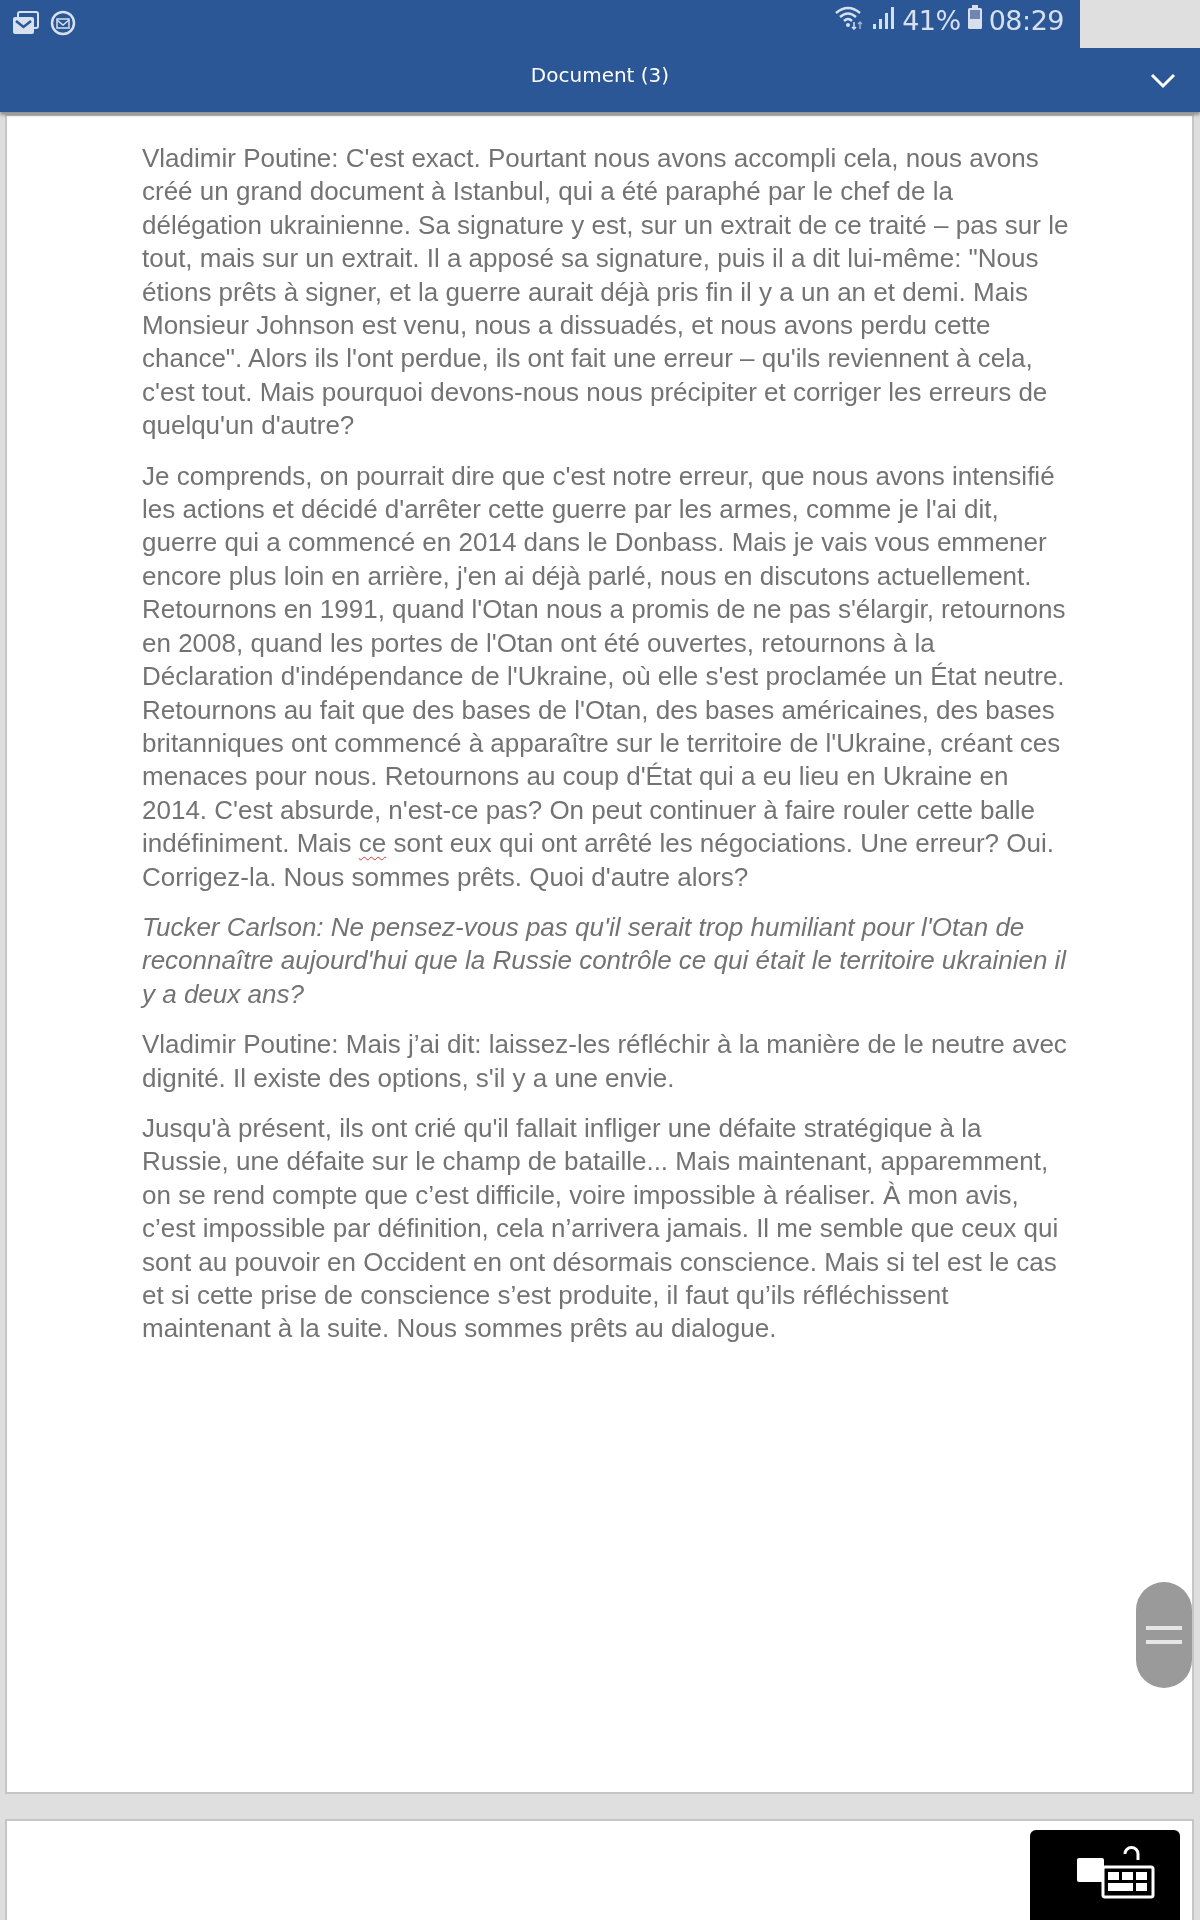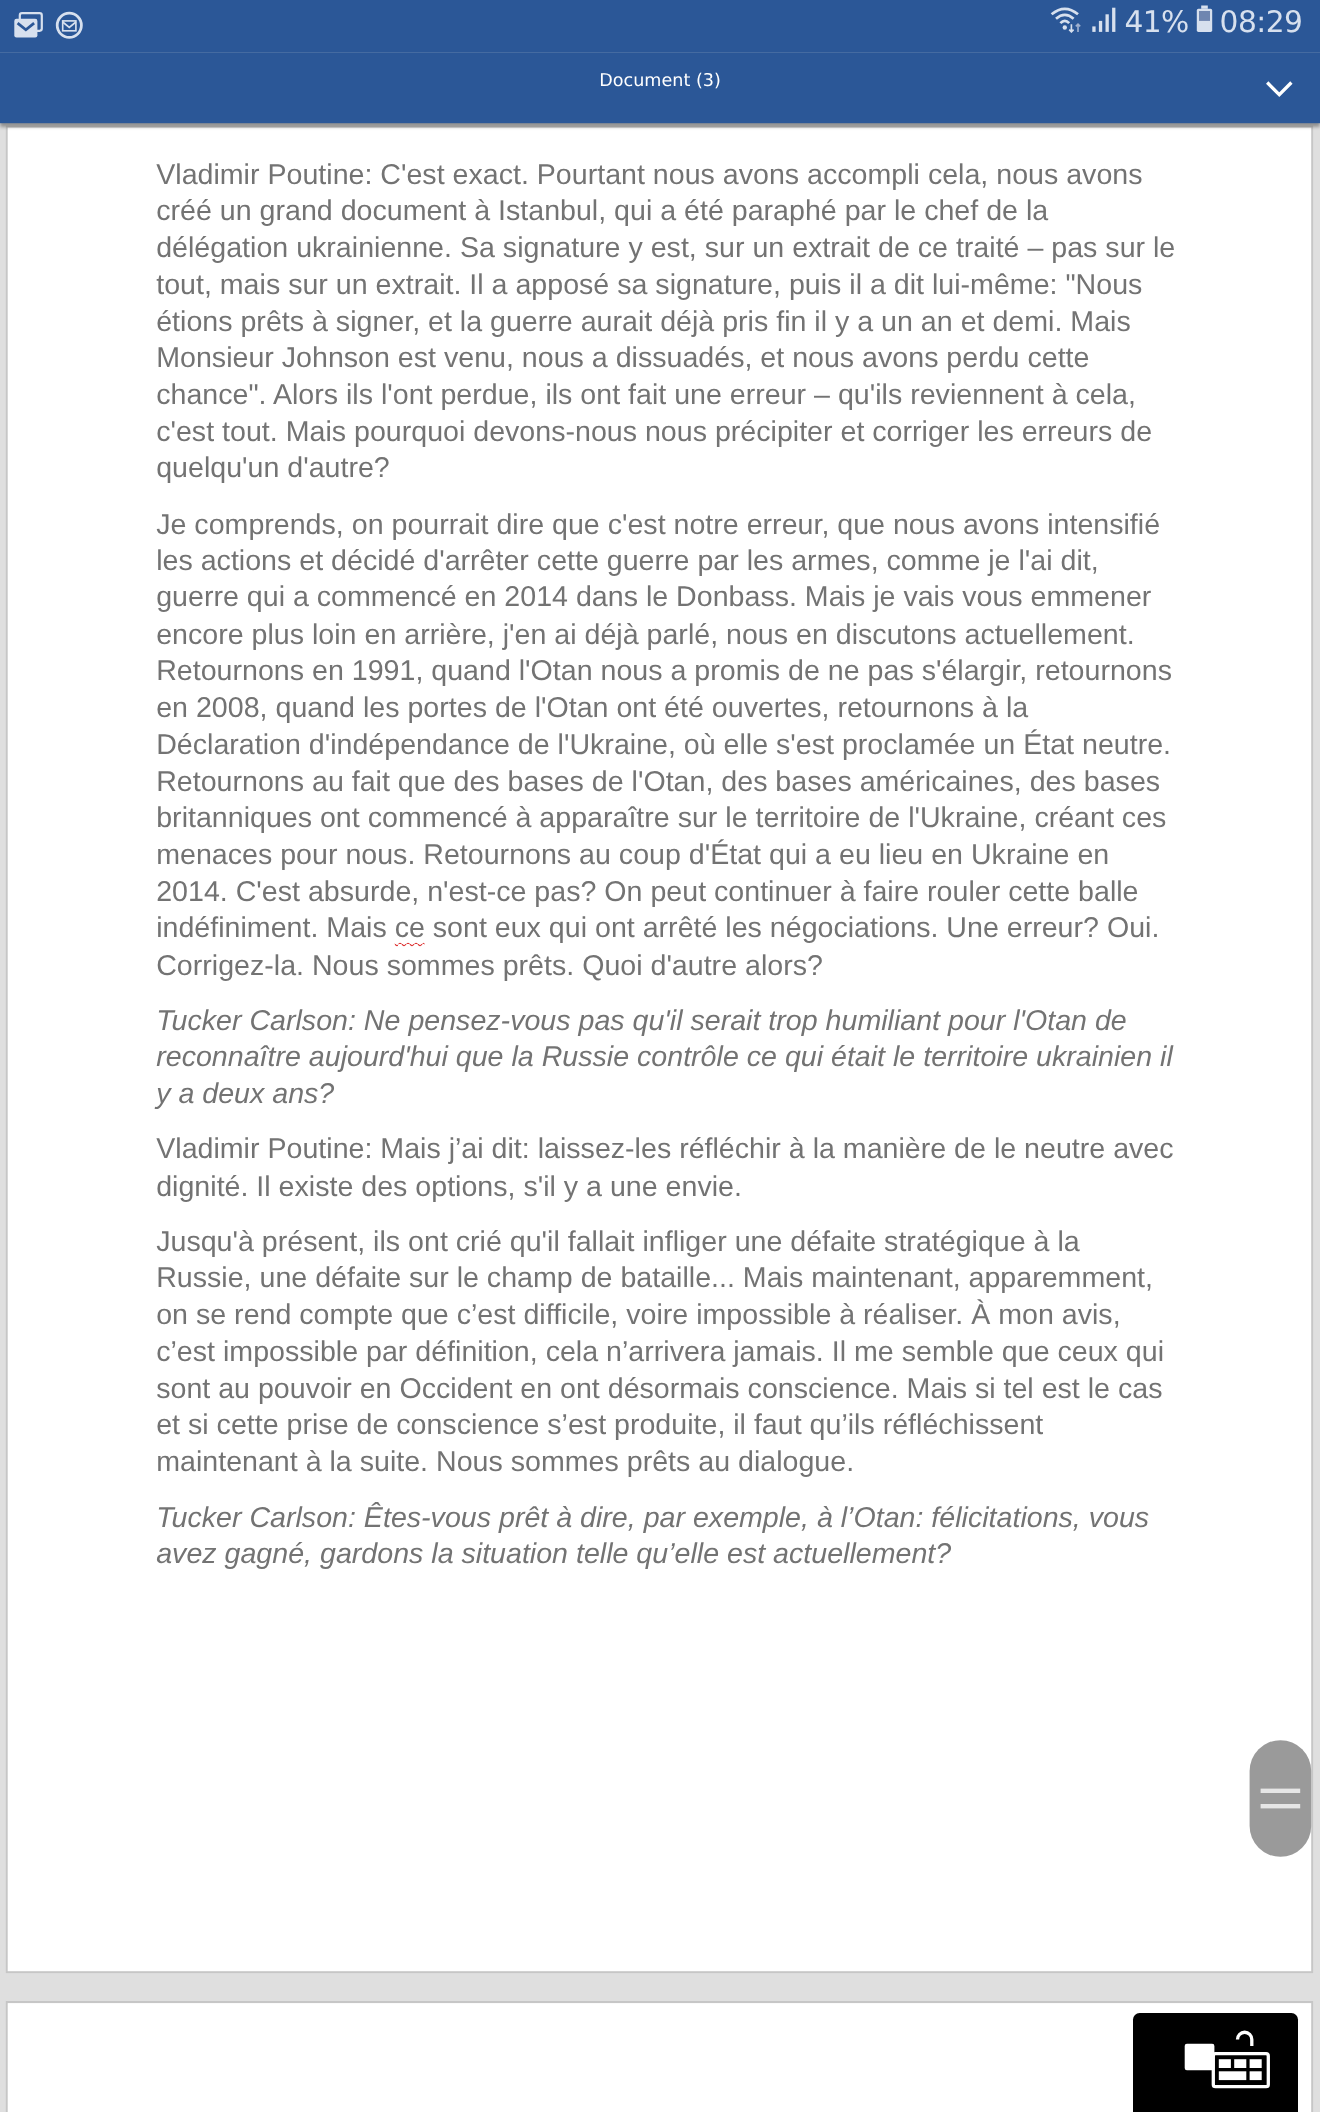--- a/index.html
+++ b/index.html
@@ -2,35 +2,35 @@
 <html><head>
 <meta charset="utf-8">
 <style>
   html, body { margin:0; padding:0; }
   body {
     width:1200px; height:1920px; overflow:hidden; position:relative;
     background:#dfdfdf;
     font-family:"Liberation Sans", sans-serif;
   }
   .statusbar {
-    position:absolute; left:0; top:0; width:1200px; height:48px;
+    position:absolute; left:0; top:0; width:1080px; height:48px;
     background:#2b5797; color:#d7e0ee;
   }
   .sb-left { position:absolute; left:12px; top:10px; display:flex; gap:10px; align-items:center; }
   .sb-right { position:absolute; right:16px; top:4px; display:flex; align-items:center; gap:6px;
     font-family:"DejaVu Sans", sans-serif; font-size:27px; color:#d7e0ee; letter-spacing:-0.5px; }
   .appbar {
     position:absolute; left:0; top:48px; width:1200px; height:64px;
     background:#2b5797; color:#fff;
     box-shadow:0 3px 3px rgba(0,0,0,0.35);
     z-index:2;
   }
   .doc-title {
     position:absolute; left:0; right:0; top:15px; text-align:center;
-    font-family:"DejaVu Sans", sans-serif; font-size:16px; color:#fff;
+    font-family:"DejaVu Sans", sans-serif; font-size:20px; color:#fff;
   }
   .chevron-btn { position:absolute; right:22px; top:22px; width:30px; height:22px; cursor:pointer; }
   .page {
     position:absolute; left:5px; top:114px; width:1189px; height:1680px;
     background:#fff; border:2px solid #c6c6c6; box-sizing:border-box;
   }
   .page2 {
     position:absolute; left:5px; top:1819px; width:1189px; height:120px;
     background:#fff; border:2px solid #c6c6c6; box-sizing:border-box;
   }
@@ -115,21 +115,20 @@
 </div>
 
 <div class="page"></div>
 
 <div class="content">
   <p>Vladimir Poutine: C'est exact. Pourtant nous avons accompli cela, nous avons créé un grand document à Istanbul, qui a été paraphé par le chef de la délégation ukrainienne. Sa signature y est, sur un extrait de ce traité – pas sur le tout, mais sur un extrait. Il a apposé sa signature, puis il a dit lui-même: "Nous étions prêts à signer, et la guerre aurait déjà pris fin il y a un an et demi. Mais Monsieur Johnson est venu, nous a dissuadés, et nous avons perdu cette chance". Alors ils l'ont perdue, ils ont fait une erreur – qu'ils reviennent à cela, c'est tout. Mais pourquoi devons-nous nous précipiter et corriger les erreurs de quelqu'un d'autre?</p>
   <p><span>Je comprends, on pourrait dire que c'est notre erreur, que nous avons intensifié les actions et décidé d'arrêter cette guerre par les armes, comme je l'ai dit, guerre qui a commencé en 2014 dans le Donbass. Mais je vais vous emmener encore plus loin en arrière, j'en ai déjà parlé, nous en discutons actuellement. Retournons en 1991, quand l'Otan nous a promis de ne pas s'élargir, retournons en 2008, quand les portes de l'Otan ont été ouvertes, retournons à la Déclaration d'indépendance de l'Ukraine, où elle s'est proclamée un État neutre. Retournons au fait que des bases de l'Otan, des bases américaines, des bases britanniques ont commencé à apparaître sur le territoire de l'Ukraine, créant ces menaces pour nous. Retournons au coup d'État qui a eu lieu en Ukraine en 2014. C'est absurde, n'est-ce pas? On peut continuer à faire rouler cette balle indéfiniment. Mais </span><span class="spell">ce</span><span> sont eux qui ont arrêté les négociations. Une erreur? Oui. Corrigez-la. Nous sommes prêts. Quoi d'autre alors?</span></p>
   <p class="q">Tucker Carlson: Ne pensez-vous pas qu'il serait trop humiliant pour l'Otan de reconnaître aujourd'hui que la Russie contrôle ce qui était le territoire ukrainien il y a deux ans?</p>
   <p>Vladimir Poutine: Mais j’ai dit: laissez-les réfléchir à la manière de le neutre avec dignité. Il existe des options, s'il y a une envie.</p>
   <p>Jusqu'à présent, ils ont crié qu'il fallait infliger une défaite stratégique à la Russie, une défaite sur le champ de bataille... Mais maintenant, apparemment, on se rend compte que c’est difficile, voire impossible à réaliser. À mon avis, c’est impossible par définition, cela n’arrivera jamais. Il me semble que ceux qui sont au pouvoir en Occident en ont désormais conscience. Mais si tel est le cas et si cette prise de conscience s’est produite, il faut qu’ils réfléchissent maintenant à la suite. Nous sommes prêts au dialogue.</p>
-  <p class="q">Tucker Carlson: Êtes-vous prêt à dire, par exemple, à l’Otan: félicitations, vous avez gagné, gardons la situation telle qu’elle est actuellement?</p>
 </div>
 
 <div class="scroll-handle">
   <span>
     <span class="bar" style="top:44px;"></span>
     <span class="bar" style="top:58px;"></span>
   </span>
 </div>
 
 <div class="page2"></div>

